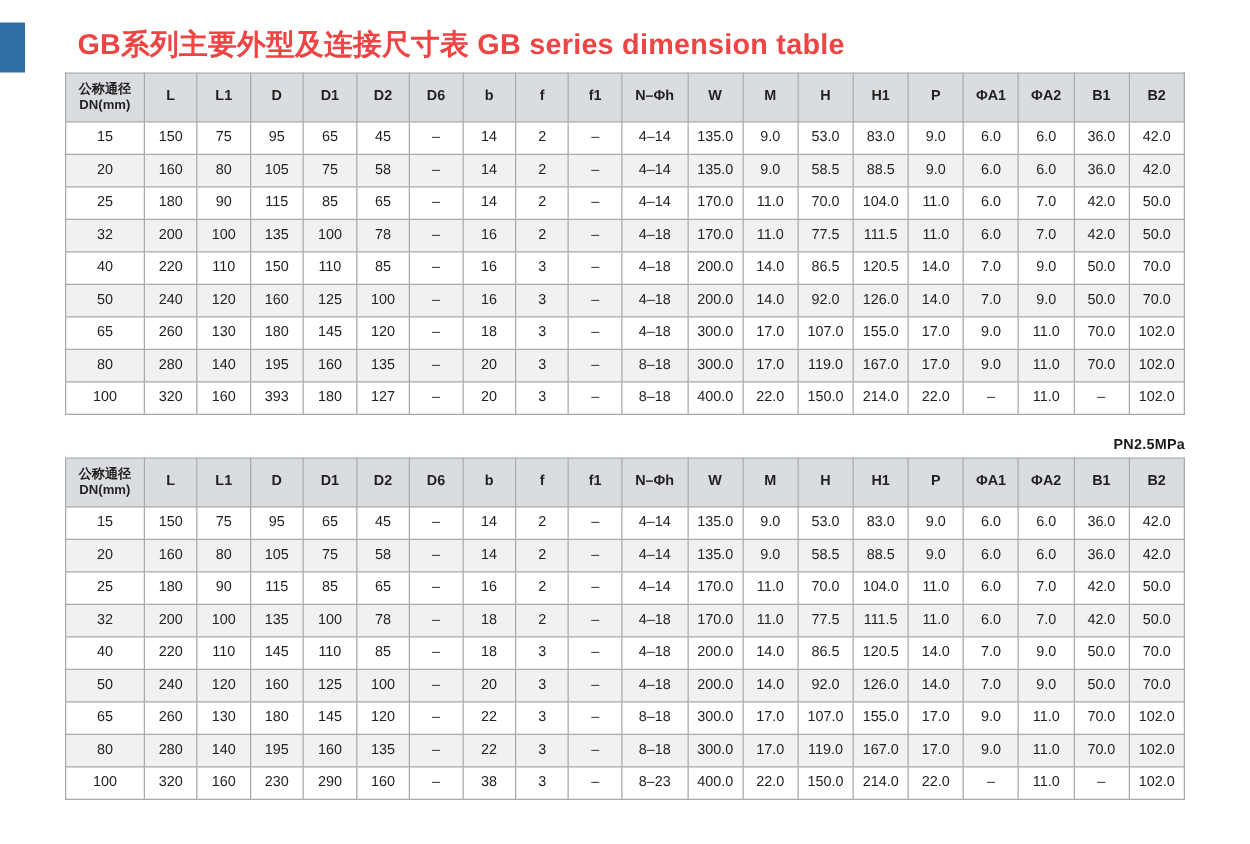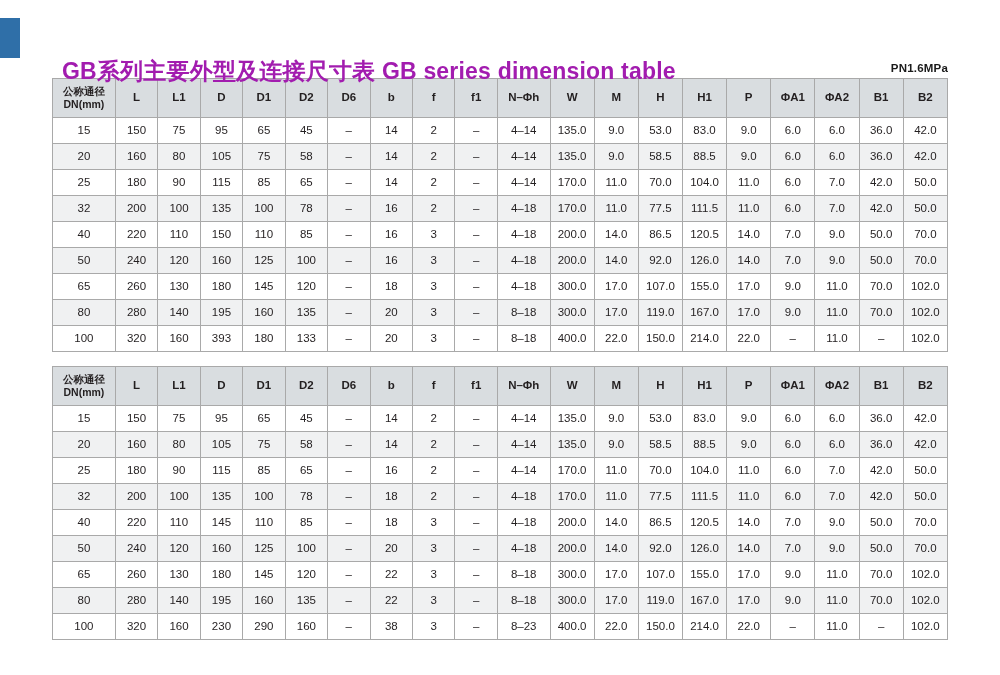--- a/index.html
+++ b/index.html
@@ -34,23 +34,22 @@
     height: 40px;
     background: #2f6fa8;
   }
   .title-text {
     position: absolute;
     left: 10px;
     top: 2px;
     font-size: 23px;
     font-weight: bold;
     letter-spacing: 0.2px;
-    color: #a21caf;
+    color: #ef4444;
     white-space: nowrap;
-    margin-top: 36px;
   }
   .pressure-label {
     text-align: right;
     font-size: 11.5px;
     font-weight: bold;
     color: #1a1a1a;
     margin: 4px 0 4px 0;
     letter-spacing: 0.2px;
   }
   table.dim {
@@ -98,21 +97,20 @@
 </head>
 <body>
 
 <div class="page">
 
   <div class="title-bar">
     <div class="title-accent"></div>
     <div class="title-text">GB系列主要外型及连接尺寸表 GB series dimension table</div>
   </div>
 
-  <div class="pressure-label">PN1.6MPa</div>
 
   <table class="dim">
     <colgroup>
       <col class="c0">
         <col class="c1">
         <col class="c2">
         <col class="c3">
         <col class="c4">
         <col class="c5">
         <col class="c6">
@@ -333,40 +331,41 @@
         <td>11.0</td>
         <td>70.0</td>
         <td>102.0</td>
       </tr>
       <tr>
         <td class="firstcol">100</td>
         <td>320</td>
         <td>160</td>
         <td>393</td>
         <td>180</td>
-        <td>133</td>
+        <td>127</td>
         <td>–</td>
         <td>20</td>
         <td>3</td>
         <td>–</td>
         <td>8–18</td>
         <td>400.0</td>
         <td>22.0</td>
         <td>150.0</td>
         <td>214.0</td>
         <td>22.0</td>
         <td>–</td>
         <td>11.0</td>
         <td>–</td>
         <td>102.0</td>
       </tr>
     </tbody>
   </table>
 
   <div class="spacer-lg"></div>
+  <div class="pressure-label">PN2.5MPa</div>
 
   <table class="dim">
     <colgroup>
       <col class="c0">
         <col class="c1">
         <col class="c2">
         <col class="c3">
         <col class="c4">
         <col class="c5">
         <col class="c6">

